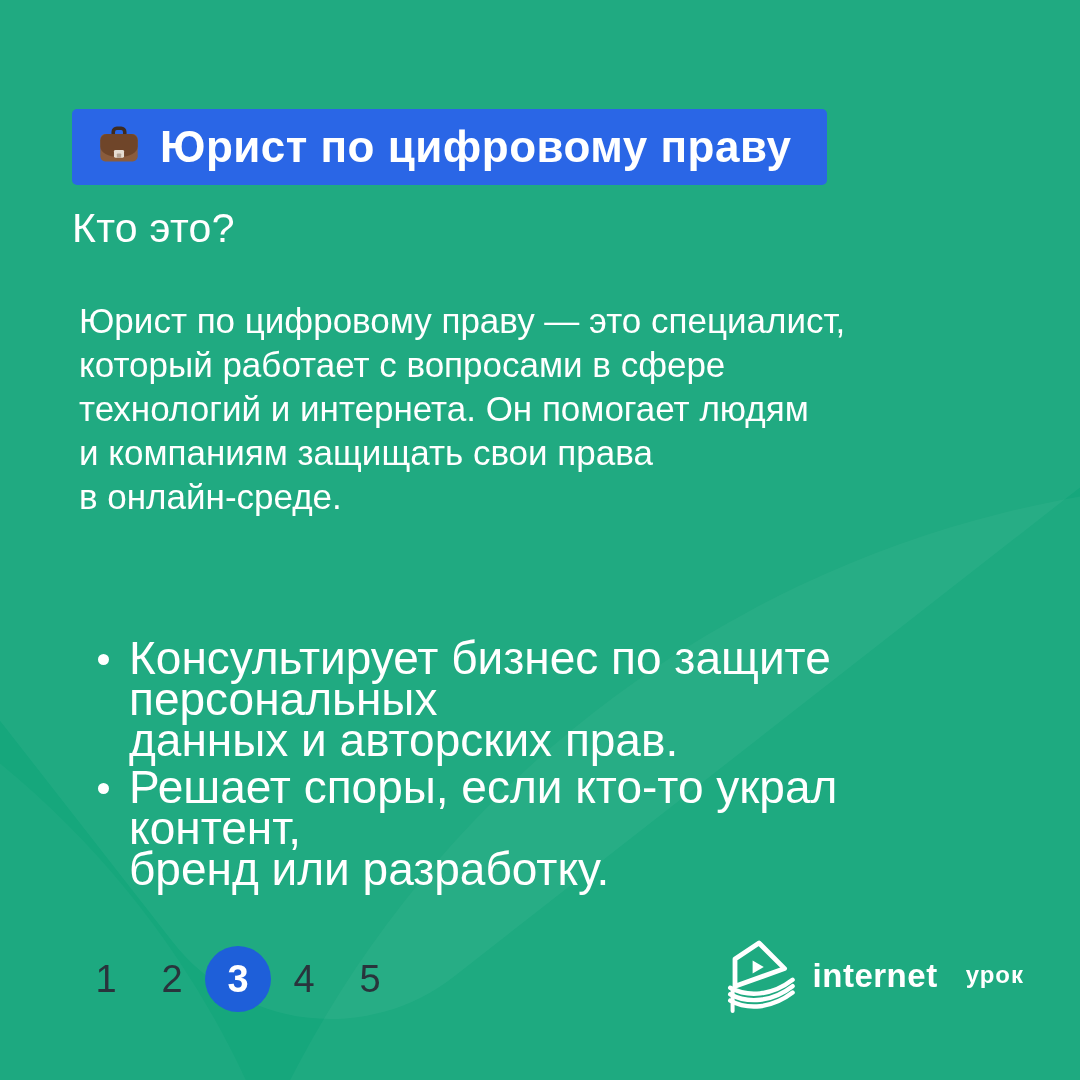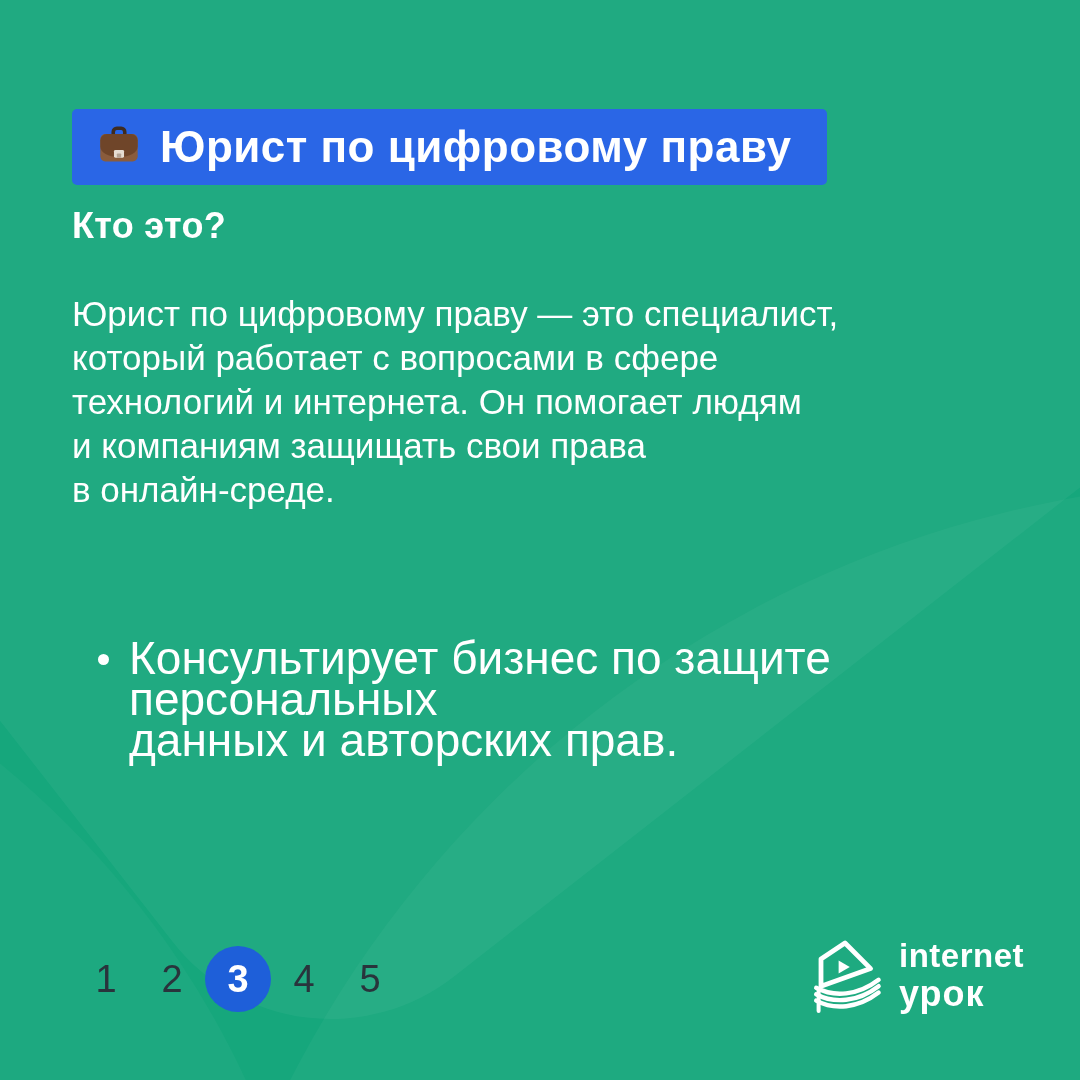--- a/index.html
+++ b/index.html
@@ -46,31 +46,31 @@
     margin-top:20px;
   }
   .badge .title{
     font-size:44px;font-weight:700;letter-spacing:0.5px;
     white-space:nowrap;
   }
   .badge svg{display:block;}
 
   .h-section{
     position:absolute;left:72px;
-    font-size:36px;font-weight:700;letter-spacing:0.3px;
+    font-size:41px;font-weight:400;letter-spacing:0.3px;
     margin:0;
   }
   .h-who{top:205px;}
   .h-duties{top:548px;}
 
   .body-text{
     position:absolute;left:72px;top:292px;
     font-size:35px;line-height:44px;font-weight:400;
     white-space:pre-line;
-    margin:0;
+    margin:7px;
   }
 
   .duty-list{
     position:absolute;left:72px;top:638px;width:950px;
     list-style:none;margin:0;padding:0;
   }
   .duty-list li{
     display:flex;align-items:flex-start;
     margin-bottom:6px;
   }
@@ -101,23 +101,23 @@
     border-radius:50%;
     color:#ffffff;
     font-weight:800;
   }
 
   .logo{
     position:absolute;right:56px;top:936px;
     display:flex;align-items:center;gap:14px;
   }
   .logo svg{display:block;}
-  .logo-text{display:flex;flex-direction:column;line-height:1;}
+  .logo-text{display:flex;flex-direction:row;line-height:1;gap:28px;}
   .logo-line1{font-size:33px;font-weight:700;letter-spacing:0.5px;}
-  .logo-line2{font-size:36px;font-weight:700;letter-spacing:1px;margin-top:4px;}
+  .logo-line2{font-size:24px;font-weight:700;letter-spacing:1px;margin-top:4px;}
 </style>
 </head>
 <body>
 
 <div class="card">
 
   <div class="bg-band"></div>
   <div class="bg-circle"></div>
   <div class="bg-circle2"></div>
 
@@ -142,20 +142,25 @@
 и компаниям защищать свои права
 в онлайн-среде.</p>
 
 
   <ul class="duty-list">
     <li>
       <span class="duty-dot"></span>
       <span class="duty-text">Консультирует бизнес по защите персональных
 данных и авторских прав.</span>
     </li>
+    <li>
+      <span class="duty-dot"></span>
+      <span class="duty-text">Решает споры, если кто-то украл контент,
+бренд или разработку.</span>
+    </li>
   </ul>
 
   <div class="pagination">
     <span class="page">1</span>
     <span class="page">2</span>
     <span class="page active">3</span>
     <span class="page">4</span>
     <span class="page">5</span>
   </div>
 

